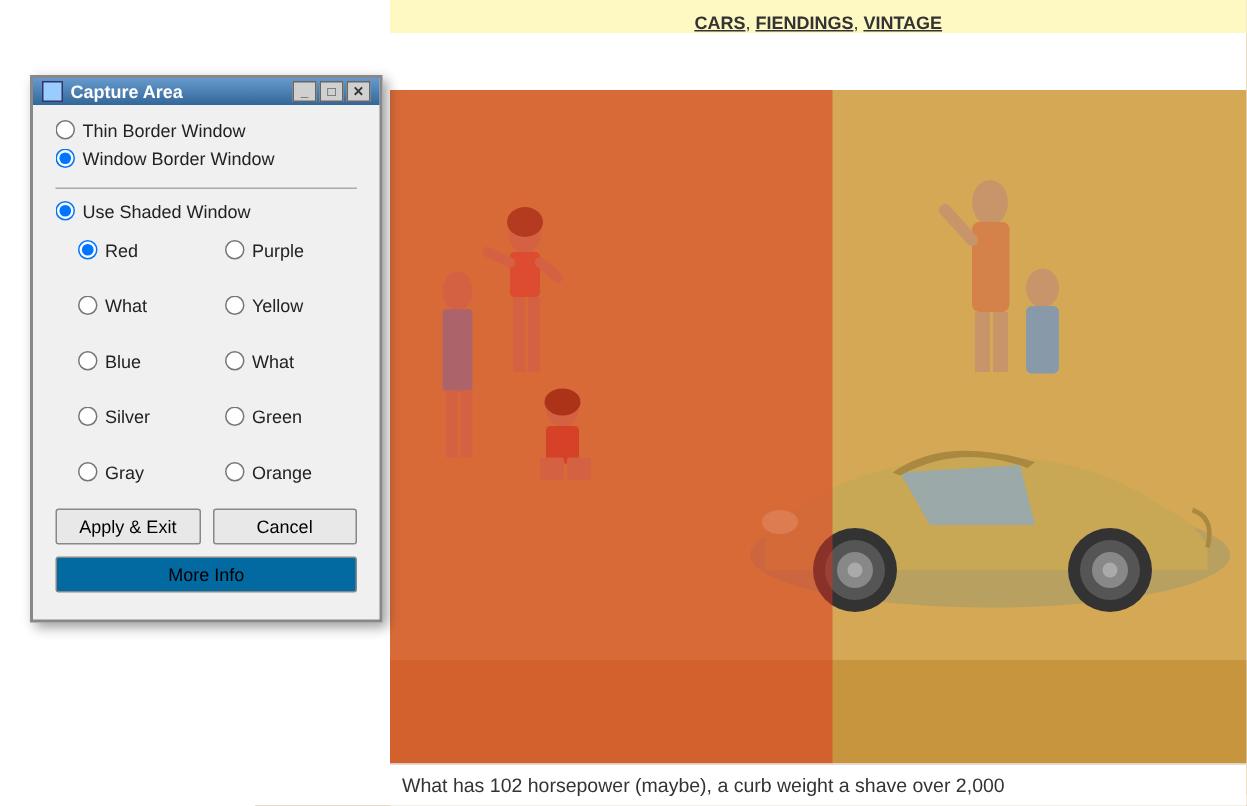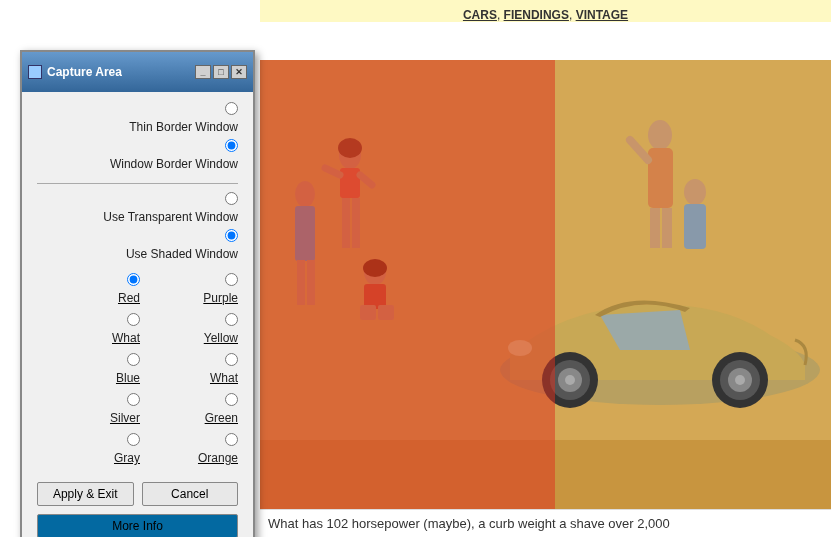--- a/index.html
+++ b/index.html
@@ -71,21 +71,21 @@
 
     .dialog-titlebar {
       background: linear-gradient(to bottom, #6699cc, #336699);
       color: white;
       font-size: 12px;
       font-weight: bold;
       padding: 3px 6px;
       display: flex;
       align-items: center;
       justify-content: space-between;
-      height: 40px;
+      height: 18px;
     }
 
     .dialog-titlebar-left {
       display: flex;
       align-items: center;
       gap: 5px;
     }
 
     .dialog-titlebar-icon {
       width: 14px;
@@ -116,47 +116,45 @@
     .dialog-body {
       padding: 10px 15px;
     }
 
     .radio-group {
       margin-bottom: 12px;
     }
 
     .radio-row {
       display: flex;
-      align-items: flex-end;
+      align-items: flex-start;
       margin-bottom: 5px;
       font-size: 12px;
       color: #222;
       gap: 5px;
-      flex-direction: column;
     }
 
     .radio-row input[type="radio"] {
       width: 13px;
       height: 13px;
       cursor: pointer;
     }
 
     .separator {
       border: none;
       border-top: 1px solid #aaa;
       margin: 8px 0;
     }
 
     .color-options {
       display: grid;
       grid-template-columns: 1fr 1fr;
-      gap: 3px 10px;
+      gap: 18px 10px;
       margin-top: 5px;
       padding-left: 15px;
-      text-decoration: underline;
     }
 
     .dialog-buttons {
       display: flex;
       gap: 8px;
       margin-top: 12px;
       margin-bottom: 8px;
       align-items: center;
     }
 
@@ -313,24 +311,20 @@
       <div class="radio-row">
         <input type="radio" name="border" checked="" style="">
         <label>Window Border Window</label>
       </div>
     </div>
 
     <hr class="separator">
 
     <div class="radio-group">
       <div class="radio-row">
-        <input type="radio" name="windowtype" style="">
-        <label>Use Transparent Window</label>
-      </div>
-      <div class="radio-row">
         <input type="radio" name="windowtype" checked="" style="">
         <label>Use Shaded Window</label>
       </div>
     </div>
 
     <div class="color-options">
       <div class="radio-row">
         <input type="radio" name="color" checked="" style="">
         <label>Red</label>
       </div>

